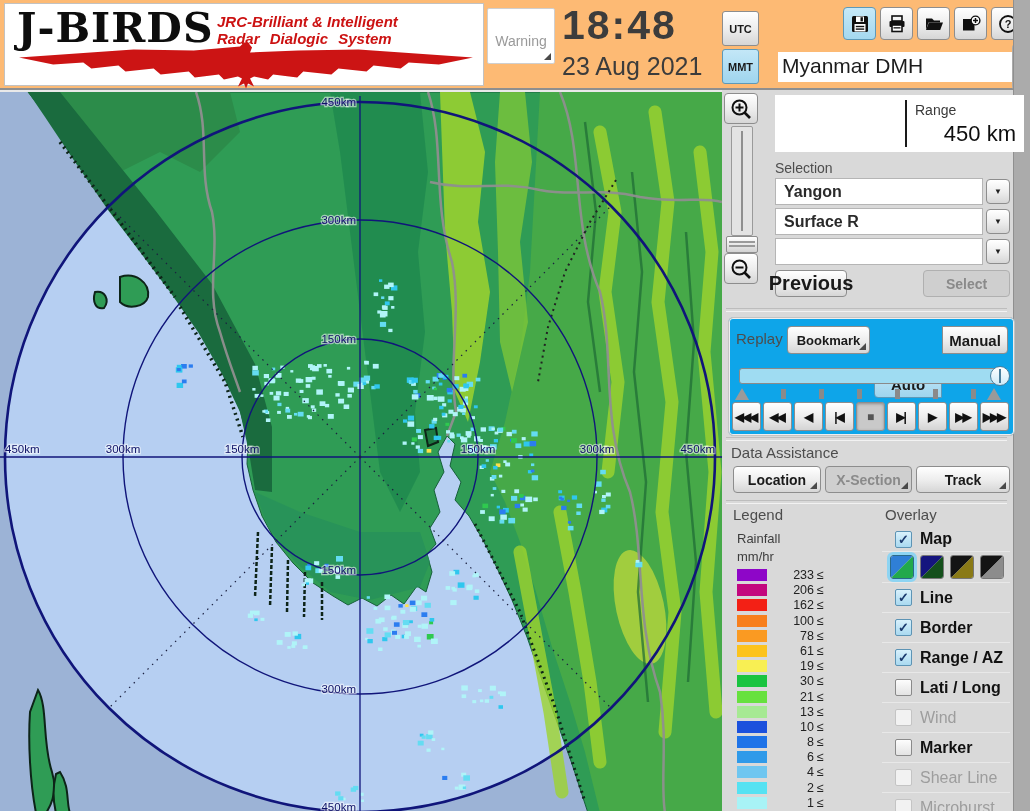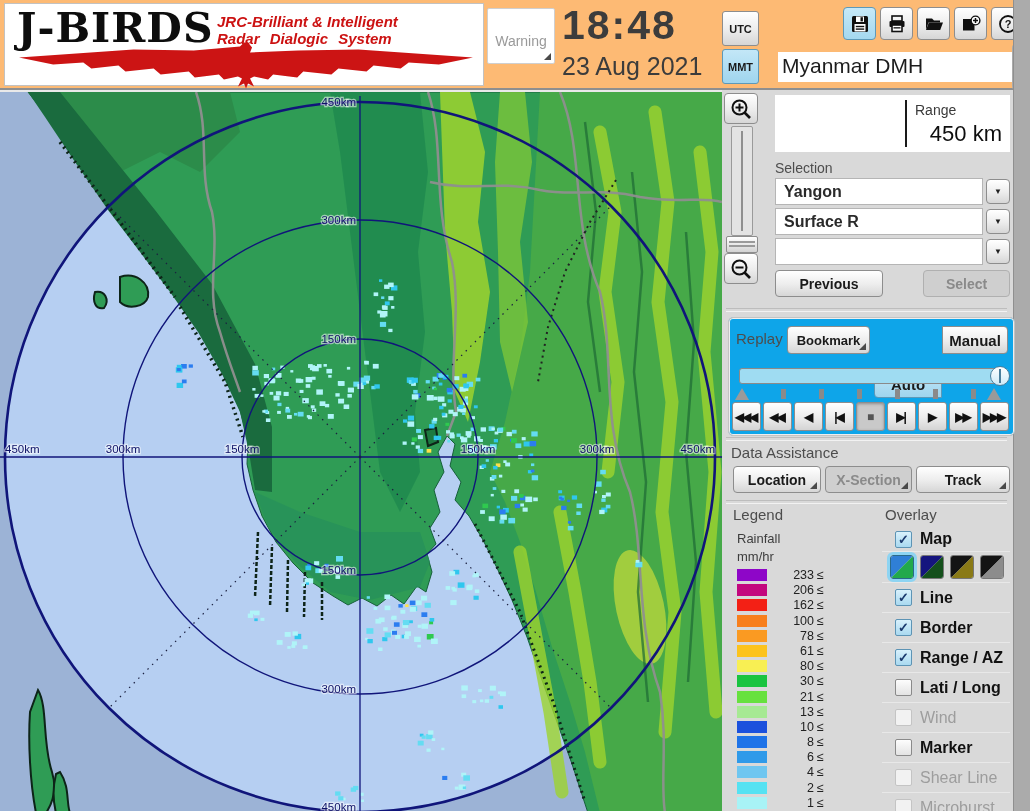--- a/index.html
+++ b/index.html
@@ -48,21 +48,21 @@
   #edge-strip{position:absolute;left:1013px;top:0;width:17px;height:811px;background:#ababab;border-left:1px solid #8f8f8f;}
   
   #zoom-in,#zoom-out{left:2px;width:34px;height:31px;border-radius:4px;}
   #zoom-in{top:3px;} #zoom-out{top:163px;}
   #zoom-track{position:absolute;left:9px;top:36px;width:20px;height:108px;background:#e3e3e3;border:1px solid #9a9a9a;border-radius:2px;}
   #zoom-track:before{content:"";position:absolute;left:9px;top:4px;bottom:4px;width:2px;background:#8f8f8f;}
   #zoom-handle{position:absolute;left:4px;top:146px;width:30px;height:15px;background:linear-gradient(#fff,#d2d2d2);
        border:1px solid #8d8d8d;border-radius:2px;}
   #zoom-handle:before{content:"";position:absolute;left:2px;right:2px;top:4px;height:2px;background:#9a9a9a;box-shadow:0 4px 0 #9a9a9a;}
   .panel-label{position:absolute;color:#4d4d4d;font-size:14px;}
-  #range-box{position:absolute;left:53px;top:5px;width:235px;height:57px;background:#ffffff;}
+  #range-box{position:absolute;left:53px;top:5px;width:235px;height:57px;background:#ffffff;padding-left:14px;}
   #range-box .div{position:absolute;left:130px;top:5px;bottom:5px;width:2px;background:#1a1a1a;}
   #range-label{position:absolute;left:140px;top:7px;font-size:14px;color:#3a3a3a;}
   #range-value{position:absolute;right:8px;top:26px;font-size:22px;color:#0e0e0e;}
   .dd-row{position:absolute;left:53px;width:235px;height:27px;}
   .dd-value{position:absolute;left:0;top:0;width:208px;height:27px;background:#ffffff;border:1px solid #b5b5b5;
        box-sizing:border-box;font-size:16px;font-weight:600;color:#2a2a2a;display:flex;align-items:center;padding-left:8px;}
   .dd-arrow{position:absolute;right:0;top:1px;width:24px;height:25px;font-size:8px;color:#222;}
   .sep{position:absolute;left:4px;right:6px;height:2px;border-top:1px solid #bdbdbd;border-bottom:1px solid #f2f2f2;}
   #replay-group{position:absolute;left:6px;top:227px;width:285px;height:117px;border:1px solid #c3c3c3;
        border-radius:5px;background:#0ea5e9;box-shadow:inset 0 0 0 1px #eeeeee;}
@@ -687,21 +687,21 @@
         </div>
         <div class="dd-row" style="top: 118px;">
           <div class="dd-value">Surface R</div>
           <div class="dd-arrow btn">▼</div>
         </div>
         <div class="dd-row" style="top: 148px;">
           <div class="dd-value"></div>
           <div class="dd-arrow btn">▼</div>
         </div>
       </div>
-    <div class="btn" style="left:53px;top:180px;width:108px;height:27px;font-size:14px;font-weight:bold;">Previous</div>
+    <div class="btn" style="left:53px;top:180px;width:72px;height:27px;font-size:20px;font-weight:bold;">Previous</div>
     <div class="btn gray" style="left:201px;top:180px;width:87px;height:27px;font-size:14px;font-weight:bold;border-color:#b0b0b0;text-align:right;">Select</div>
 
     <div class="sep" style="top:218px;"></div>
 
     <div id="replay-group">
       <div id="replay-label">Replay</div>
       <div id="bookmark-btn" class="btn corner">Bookmark</div>
       <div id="auto-btn" class="btn blue">Auto</div>
       <div id="manual-btn" class="btn">Manual</div>
       <div id="replay-slider">
@@ -771,21 +771,21 @@
           <div class="lg-val">78</div>
           <div class="lg-le">≤</div>
         </div>
         <div class="lg-row">
           <div class="lg-swatch" style="background:#fcc31d"></div>
           <div class="lg-val">61</div>
           <div class="lg-le">≤</div>
         </div>
         <div class="lg-row">
           <div class="lg-swatch" style="background:#f8ef53"></div>
-          <div class="lg-val">80</div>
+          <div class="lg-val">19</div>
           <div class="lg-le">≤</div>
         </div>
         <div class="lg-row">
           <div class="lg-swatch" style="background:#19c440"></div>
           <div class="lg-val">30</div>
           <div class="lg-le">≤</div>
         </div>
         <div class="lg-row">
           <div class="lg-swatch" style="background:#67e13e"></div>
           <div class="lg-val">21</div>

